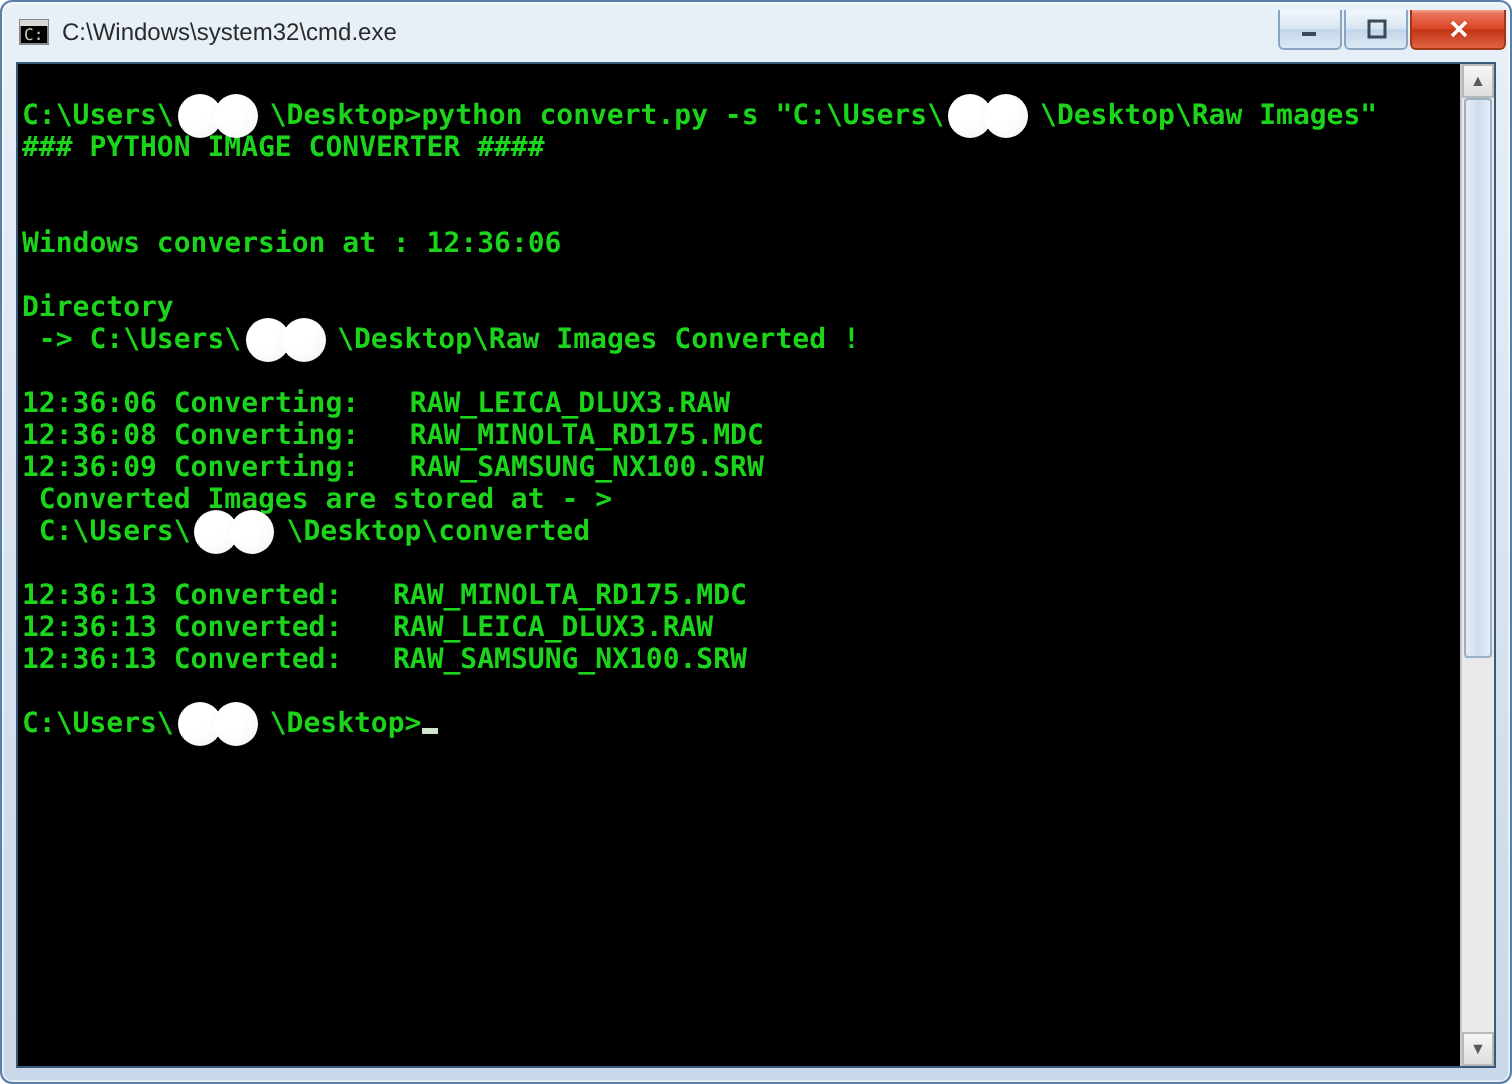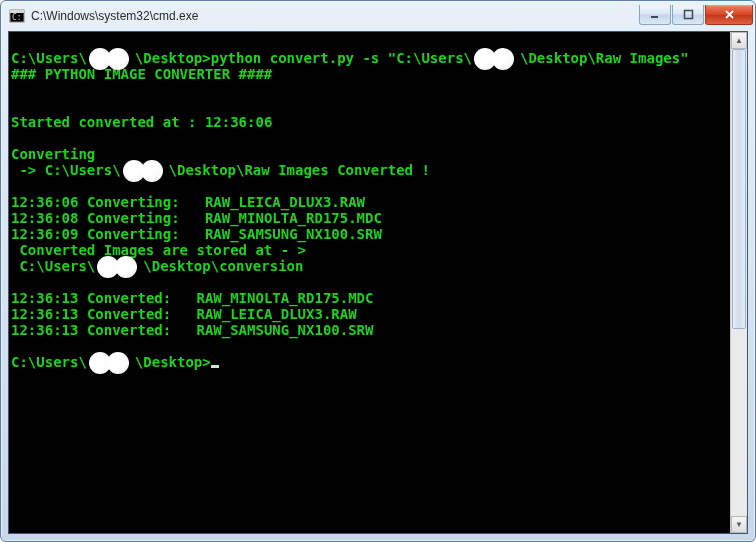--- a/index.html
+++ b/index.html
@@ -177,30 +177,30 @@
       </div>
     </div>
   </div>
 
   <div class="client">
 <div class="term">
 <span><span>C:\Users\</span><span class="redact"></span><span>\Desktop&gt;</span><span>python convert.py -s "C:\Users\</span><span class="redact"></span><span>\Desktop\Raw Images"</span></span>
 <span>### PYTHON IMAGE CONVERTER ####</span>
 
 
-<span><span>Started converted at : </span><span>12:36:06</span></span>
-
-<span>Converting</span>
+<span><span>Windows conversion at : </span><span>12:36:06</span></span>
+
+<span>Directory</span>
 <span><span> -&gt; C:\Users\</span><span class="redact"></span><span>\Desktop\Raw Images Converted !</span></span>
 
 <span><span>12:36:06</span> <span>Converting:</span>   <span>RAW_LEICA_DLUX3.RAW</span></span>
 <span><span>12:36:08</span> <span>Converting:</span>   <span>RAW_MINOLTA_RD175.MDC</span></span>
 <span><span>12:36:09</span> <span>Converting:</span>   <span>RAW_SAMSUNG_NX100.SRW</span></span>
 <span> Converted Images are stored at - &gt;</span>
-<span><span> C:\Users\</span><span class="redact"></span><span>\Desktop\conversion</span></span>
+<span><span> C:\Users\</span><span class="redact"></span><span>\Desktop\converted</span></span>
 
 <span><span>12:36:13</span> <span>Converted:</span>   <span>RAW_MINOLTA_RD175.MDC</span></span>
 <span><span>12:36:13</span> <span>Converted:</span>   <span>RAW_LEICA_DLUX3.RAW</span></span>
 <span><span>12:36:13</span> <span>Converted:</span>   <span>RAW_SAMSUNG_NX100.SRW</span></span>
 
 <span><span>C:\Users\</span><span class="redact"></span><span>\Desktop&gt;</span><span class="cursor"></span></span>
 </div>
     <div class="scrollbar">
       <div class="sb-btn">▲</div>
       <div class="sb-track">

